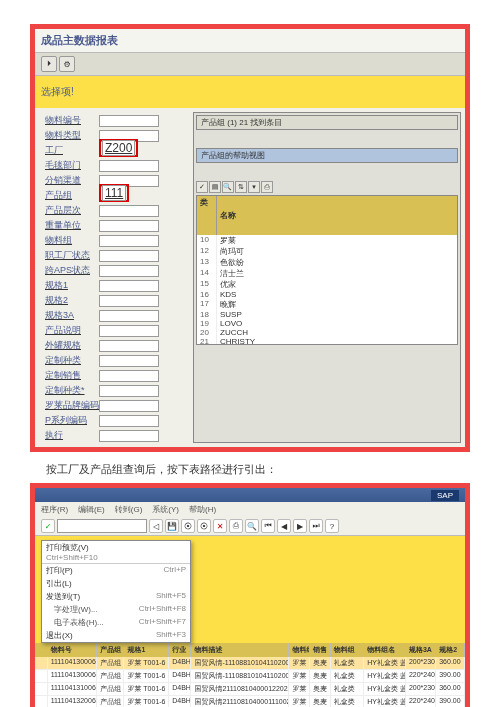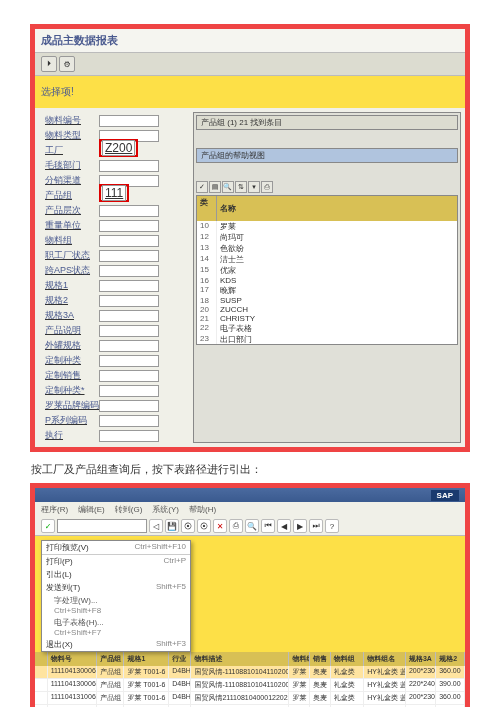--- a/index.html
+++ b/index.html
@@ -16,37 +16,37 @@
   .form-label { width: 60px; font-size: 9px; color: #4a5a8f; padding-left: 6px; }
   .form-input { width: 60px; height: 12px; background: #fff; border: 1px solid #999; font-size: 12px; padding: 0 2px; }
   .red-box { border: 2px solid #d00; padding: 0 1px; }
   .side-panel { flex: 1; background: #e0e0d8; border: 1px solid #888; margin-left: 4px; padding: 2px; }
   .dropdown-bar { background: #dcdcd0; border: 1px solid #888; padding: 1px 4px; font-size: 8px; margin-bottom: 18px; display: flex; gap: 4px; }
   .mini-toolbar { display: flex; gap: 1px; margin: 2px 0; }
   .mini-btn { width: 12px; height: 12px; background: #e8e8e0; border: 1px solid #999; font-size: 7px; display: inline-flex; align-items: center; justify-content: center; }
   .sub-table { background: #fff; border: 1px solid #888; max-height: 150px; overflow: hidden; }
   .sub-head { background: #d8c055; display: flex; font-size: 8px; font-weight: bold; }
   .sub-head span:first-child { width: 20px; padding: 1px 3px; border-right: 1px solid #999; }
-  .sub-head span:last-child { flex: 1; padding: 7px 3px; }
+  .sub-head span:last-child { flex: 1; padding: 14px 3px; }
   .sub-row { display: flex; font-size: 8px; }
   .sub-row span:first-child { width: 20px; padding: 0 3px; border-right: 1px solid #eee; color: #666; }
   .sub-row span:last-child { flex: 1; padding: 0 3px; }
-  .body-text { font-size: 11px; margin: 6px 1px; }
+  .body-text { font-size: 11px; margin: 6px 16px; }
   .h3 { font-size: 14px; font-weight: bold; margin: 10px 0 6px; }
   .sap-header { background: linear-gradient(#4a6a9f, #3a5a8f); height: 14px; display: flex; justify-content: flex-end; align-items: center; padding: 0 6px; }
-  .sap-logo { color: #fff; font-weight: bold; font-size: 8px; background: #1a3a6f; padding: 1px 6px; }
+  .sap-logo { color: #fff; font-weight: normal; font-size: 8px; background: #1a3a6f; padding: 1px 6px; }
   .menu-bar { background: #f0f0e8; padding: 2px 6px; font-size: 8px; color: #555; display: flex; gap: 10px; }
   .icon-bar { background: #f0f0e8; padding: 2px 6px; display: flex; gap: 2px; align-items: center; border-bottom: 1px solid #bbb; }
   .icon-bar .ib { width: 14px; height: 14px; border: 1px solid #bbb; background: #fff; border-radius: 2px; font-size: 8px; display: inline-flex; align-items: center; justify-content: center; }
   .green-check { color: #0a0; }
   .red-x { color: #c00; }
   .dropdown-panel { background: #fff; border: 1px solid #888; box-shadow: 2px 2px 4px rgba(0,0,0,.3); width: 150px; }
   .dd-row { display: flex; font-size: 8px; padding: 1px 4px; justify-content: space-between; }
-  .dd-row:first-child { border-bottom: 1px solid #ccc; }
-  .dd-sub { padding-left: 12px; color: #555; flex-direction: column; }
+  .dd-row:first-child { border-bottom: 1px solid #ccc; flex-direction: column; }
+  .dd-sub { padding-left: 12px; color: #555; }
   .data-grid { background: #fff; font-size: 7px; }
   .grid-head { display: flex; background: #d8c055; font-weight: bold; }
   .grid-head span { padding: 2px 3px; border-right: 1px solid #bbb; white-space: nowrap; overflow: hidden; }
   .grid-row { display: flex; }
   .grid-row span { padding: 1px 3px; border-right: 1px solid #eee; border-bottom: 1px solid #eee; white-space: nowrap; overflow: hidden; }
   .grid-row.hl { background: #ffe4a0; }
   .c0 { width: 14px; } .c1 { width: 60px; } .c2 { width: 32px; } .c3 { width: 54px; } .c4 { width: 26px; }
   .c5 { width: 120px; } .c6 { width: 24px; } .c7 { width: 24px; } .c8 { width: 40px; }
   .c9 { width: 50px; } .c10 { width: 36px; } .c11 { width: 34px; }
   .addr-input { height: 14px; background: #fff; border: 1px solid #999; padding: 0 4px; font-size: 8px; width: 90px; }
@@ -197,20 +197,24 @@
               <span>16</span>
               <span>KDS</span>
             </div>
             <div class="sub-row">
               <span>17</span>
               <span>晚辉</span>
             </div>
             <div class="sub-row">
               <span>18</span>
               <span>SUSP</span>
+            </div>
+            <div class="sub-row">
+              <span>19</span>
+              <span>LOVO</span>
             </div>
             <div class="sub-row">
               <span>20</span>
               <span>ZUCCH</span>
             </div>
             <div class="sub-row">
               <span>21</span>
               <span>CHRISTY</span>
             </div>
             <div class="sub-row">

